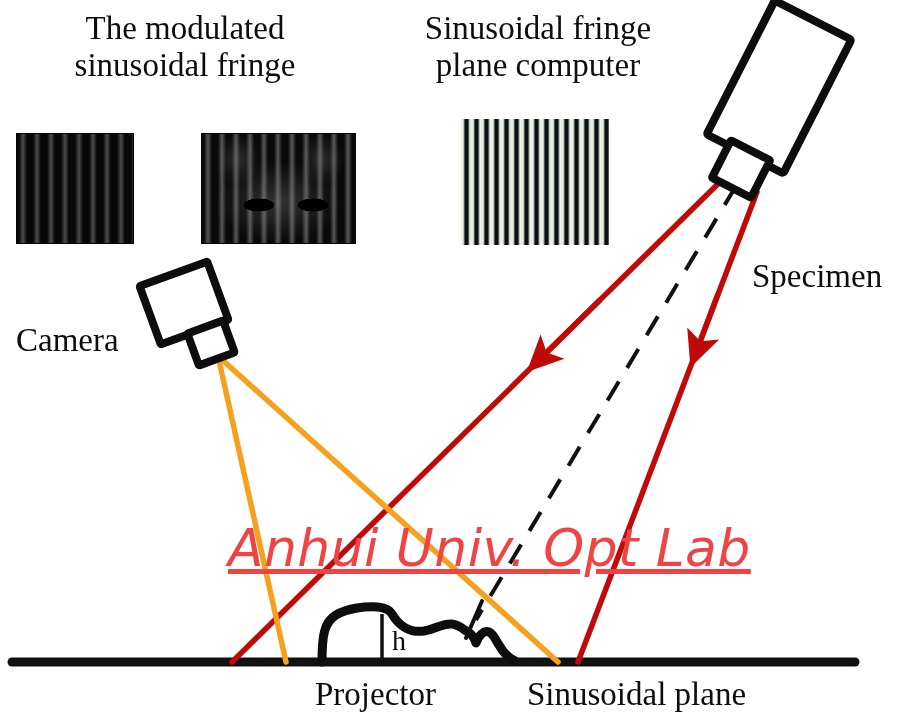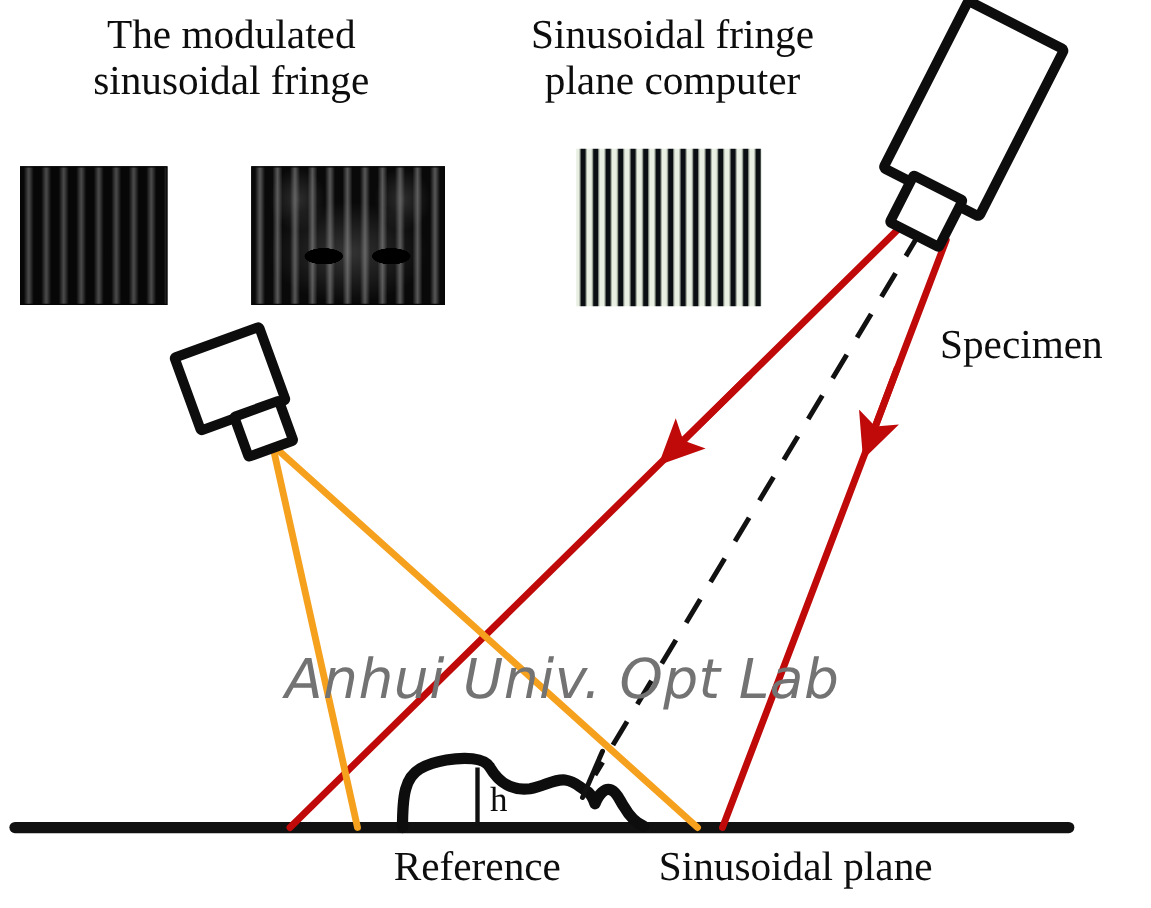--- a/index.html
+++ b/index.html
@@ -32,27 +32,28 @@
   }
   .h-label {
     font-size: 28px;
   }
   #watermark {
     position: absolute;
     left: 228px;
     top: 518px;
     font-family: "DejaVu Sans", "Liberation Sans", sans-serif;
     font-style: italic;
-    font-size: 44px;
+    font-size: 52px;
     font-weight: 500;
     letter-spacing: 0.4px;
-    color: #737373;
+    color: #ef4444;
     white-space: nowrap;
     user-select: none;
     z-index: 6;
+    text-decoration: underline;
   }
   .fringe-img {
     position: absolute;
     border: 0;
     z-index: 3;
   }
   svg.overlay {
     position: absolute;
     left: 0;
     top: 0;
@@ -149,22 +150,23 @@
              C 472 634, 474 637, 476 643
              C 479 635, 484 630, 489 632
              C 494 634, 496 641, 499 645
              C 503 652, 508 658, 515 661" fill="none" stroke="#0d0d0d" stroke-width="9" stroke-linecap="round" stroke-linejoin="round"></path>
 
     <line x1="382" y1="614" x2="382" y2="662" stroke="#111111" stroke-width="3.5" stroke-linecap="butt"></line>
 
     <line x1="482" y1="601" x2="466" y2="638" stroke="#111111" stroke-width="4" stroke-linecap="round"></line>
   </svg>
 
+  <div class="label part-label" style="left:16px; top:322px;">Camera</div>
 
   <div class="label part-label" style="left:752px; top:258px;">Specimen</div>
 
-  <div class="label part-label" style="left:315px; top:676px;">Reference</div>
+  <div class="label part-label" style="left:315px; top:676px;">Projector</div>
 
   <div class="label part-label" style="left:527px; top:676px;">Sinusoidal plane</div>
 
   <div class="label h-label" style="left:392px; top:625px; z-index:7;">h</div>
 
 </div>
 
 </body></html>

